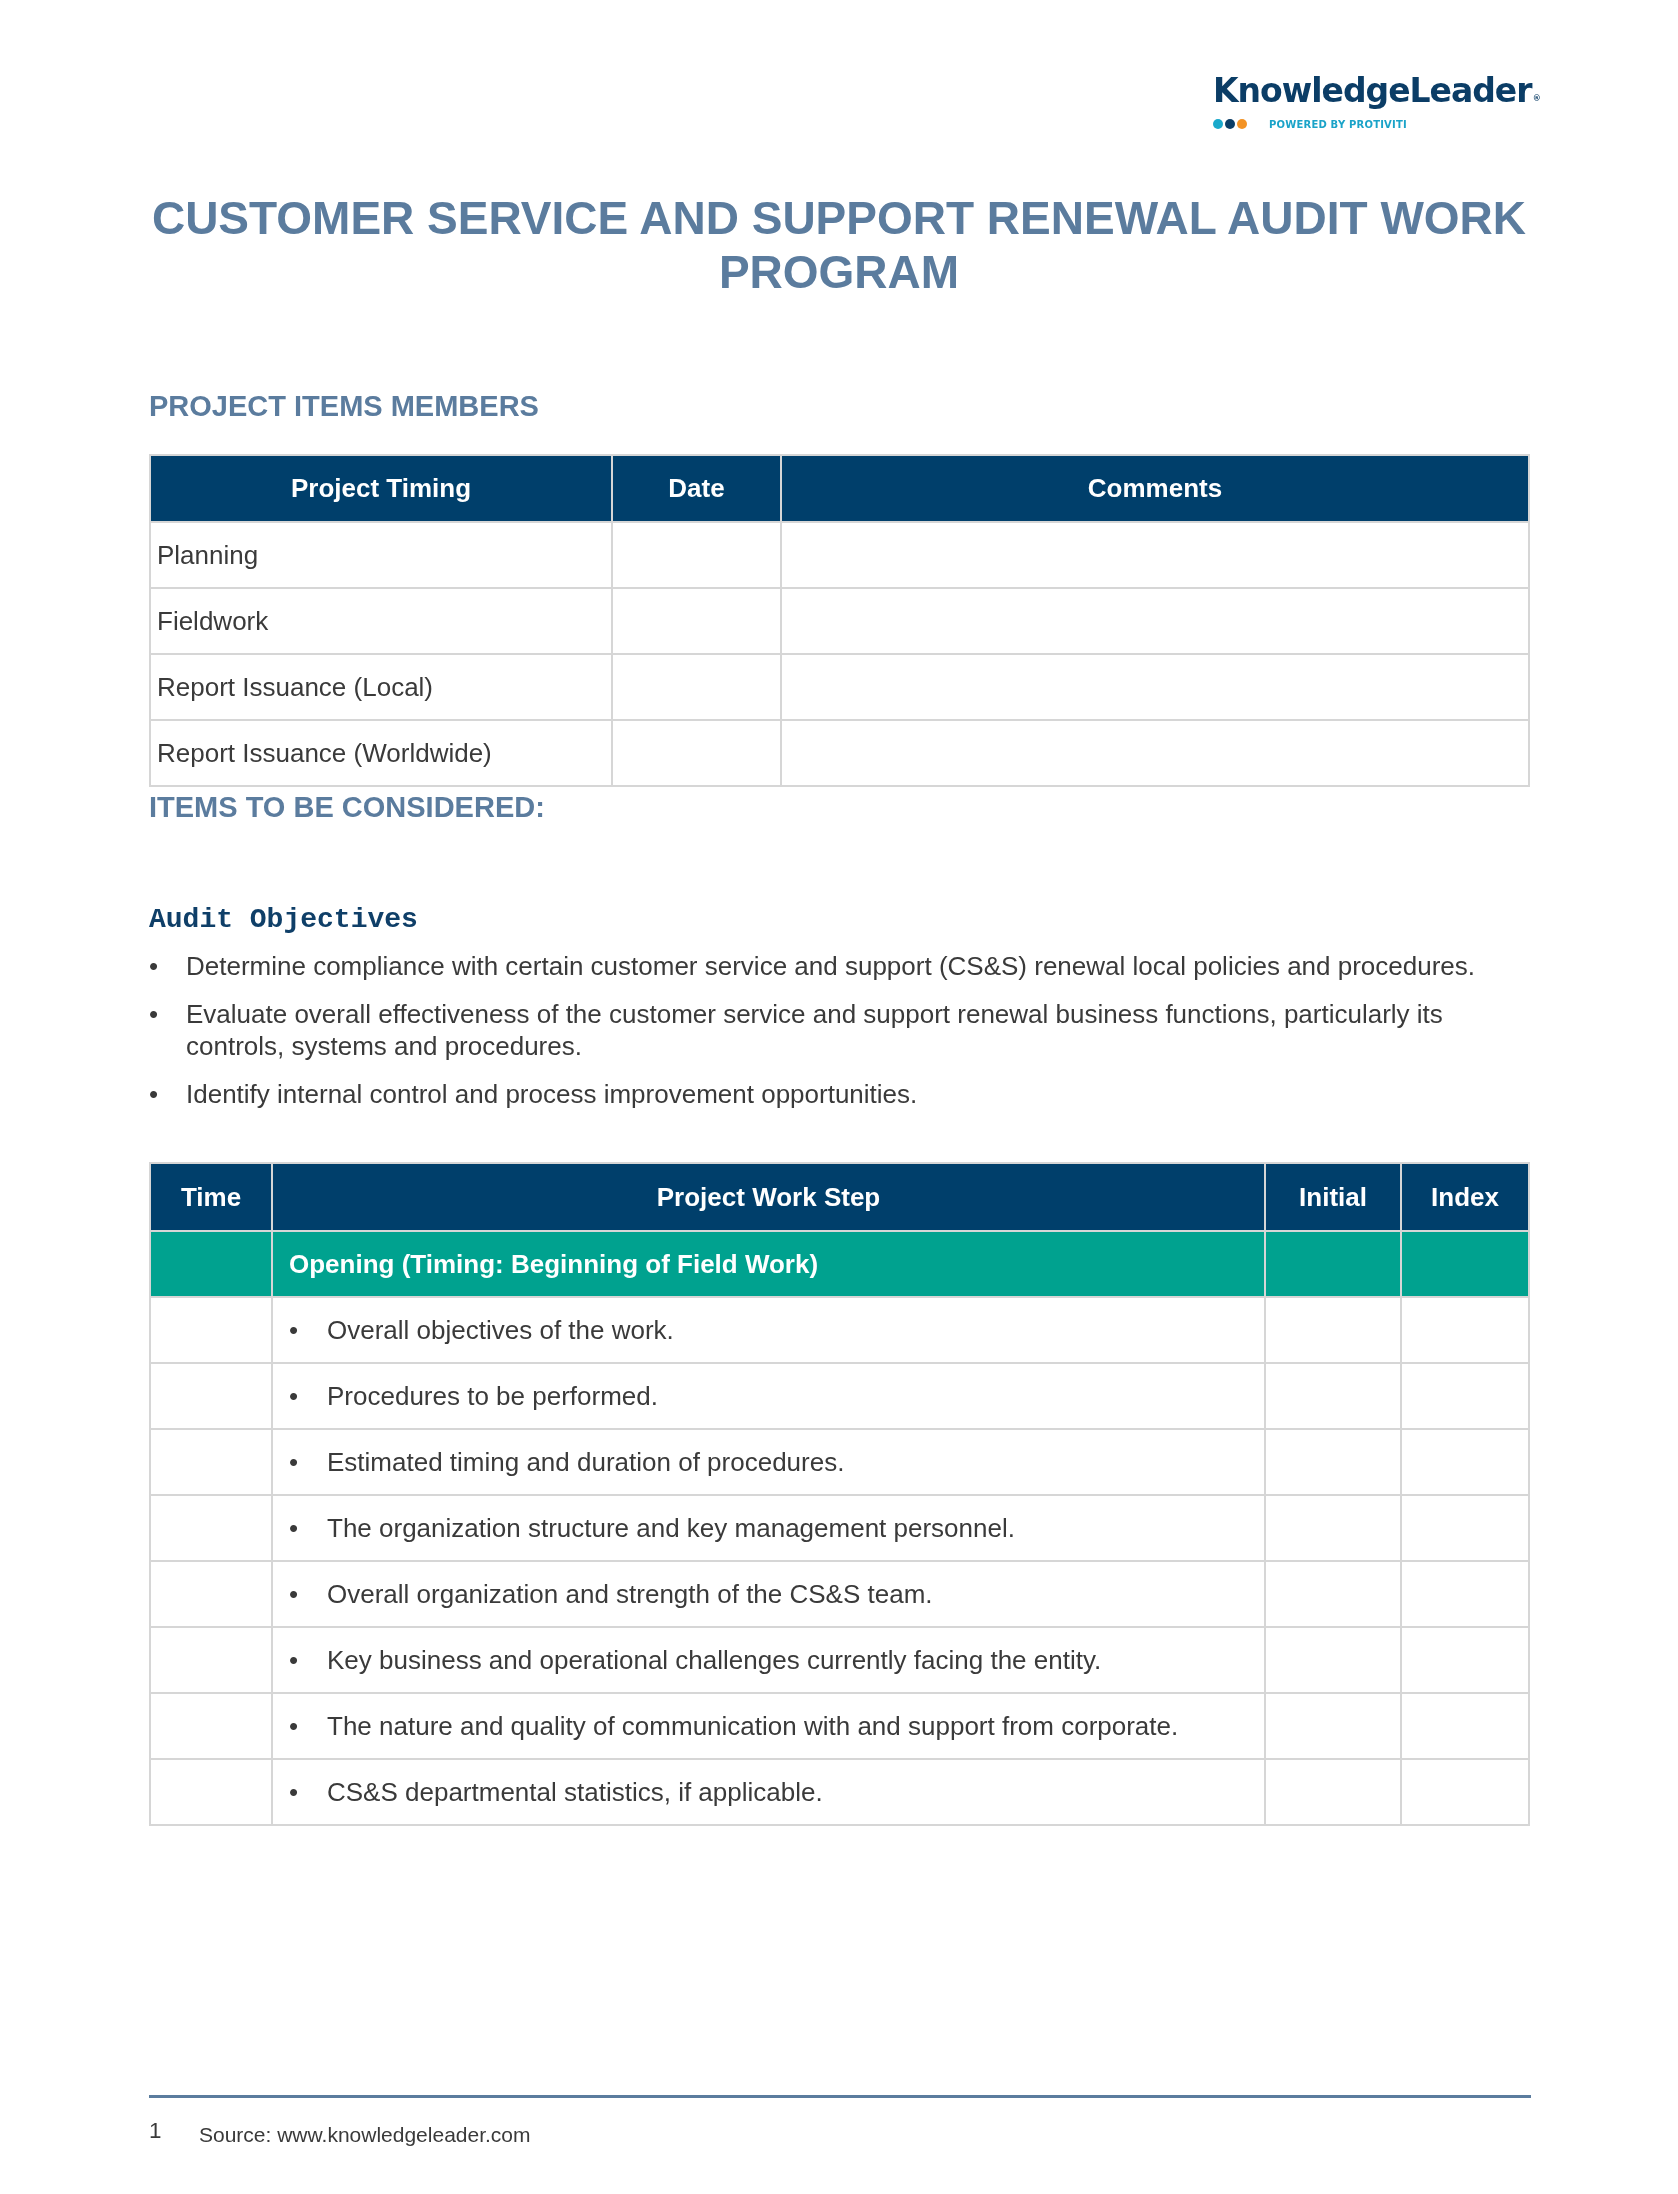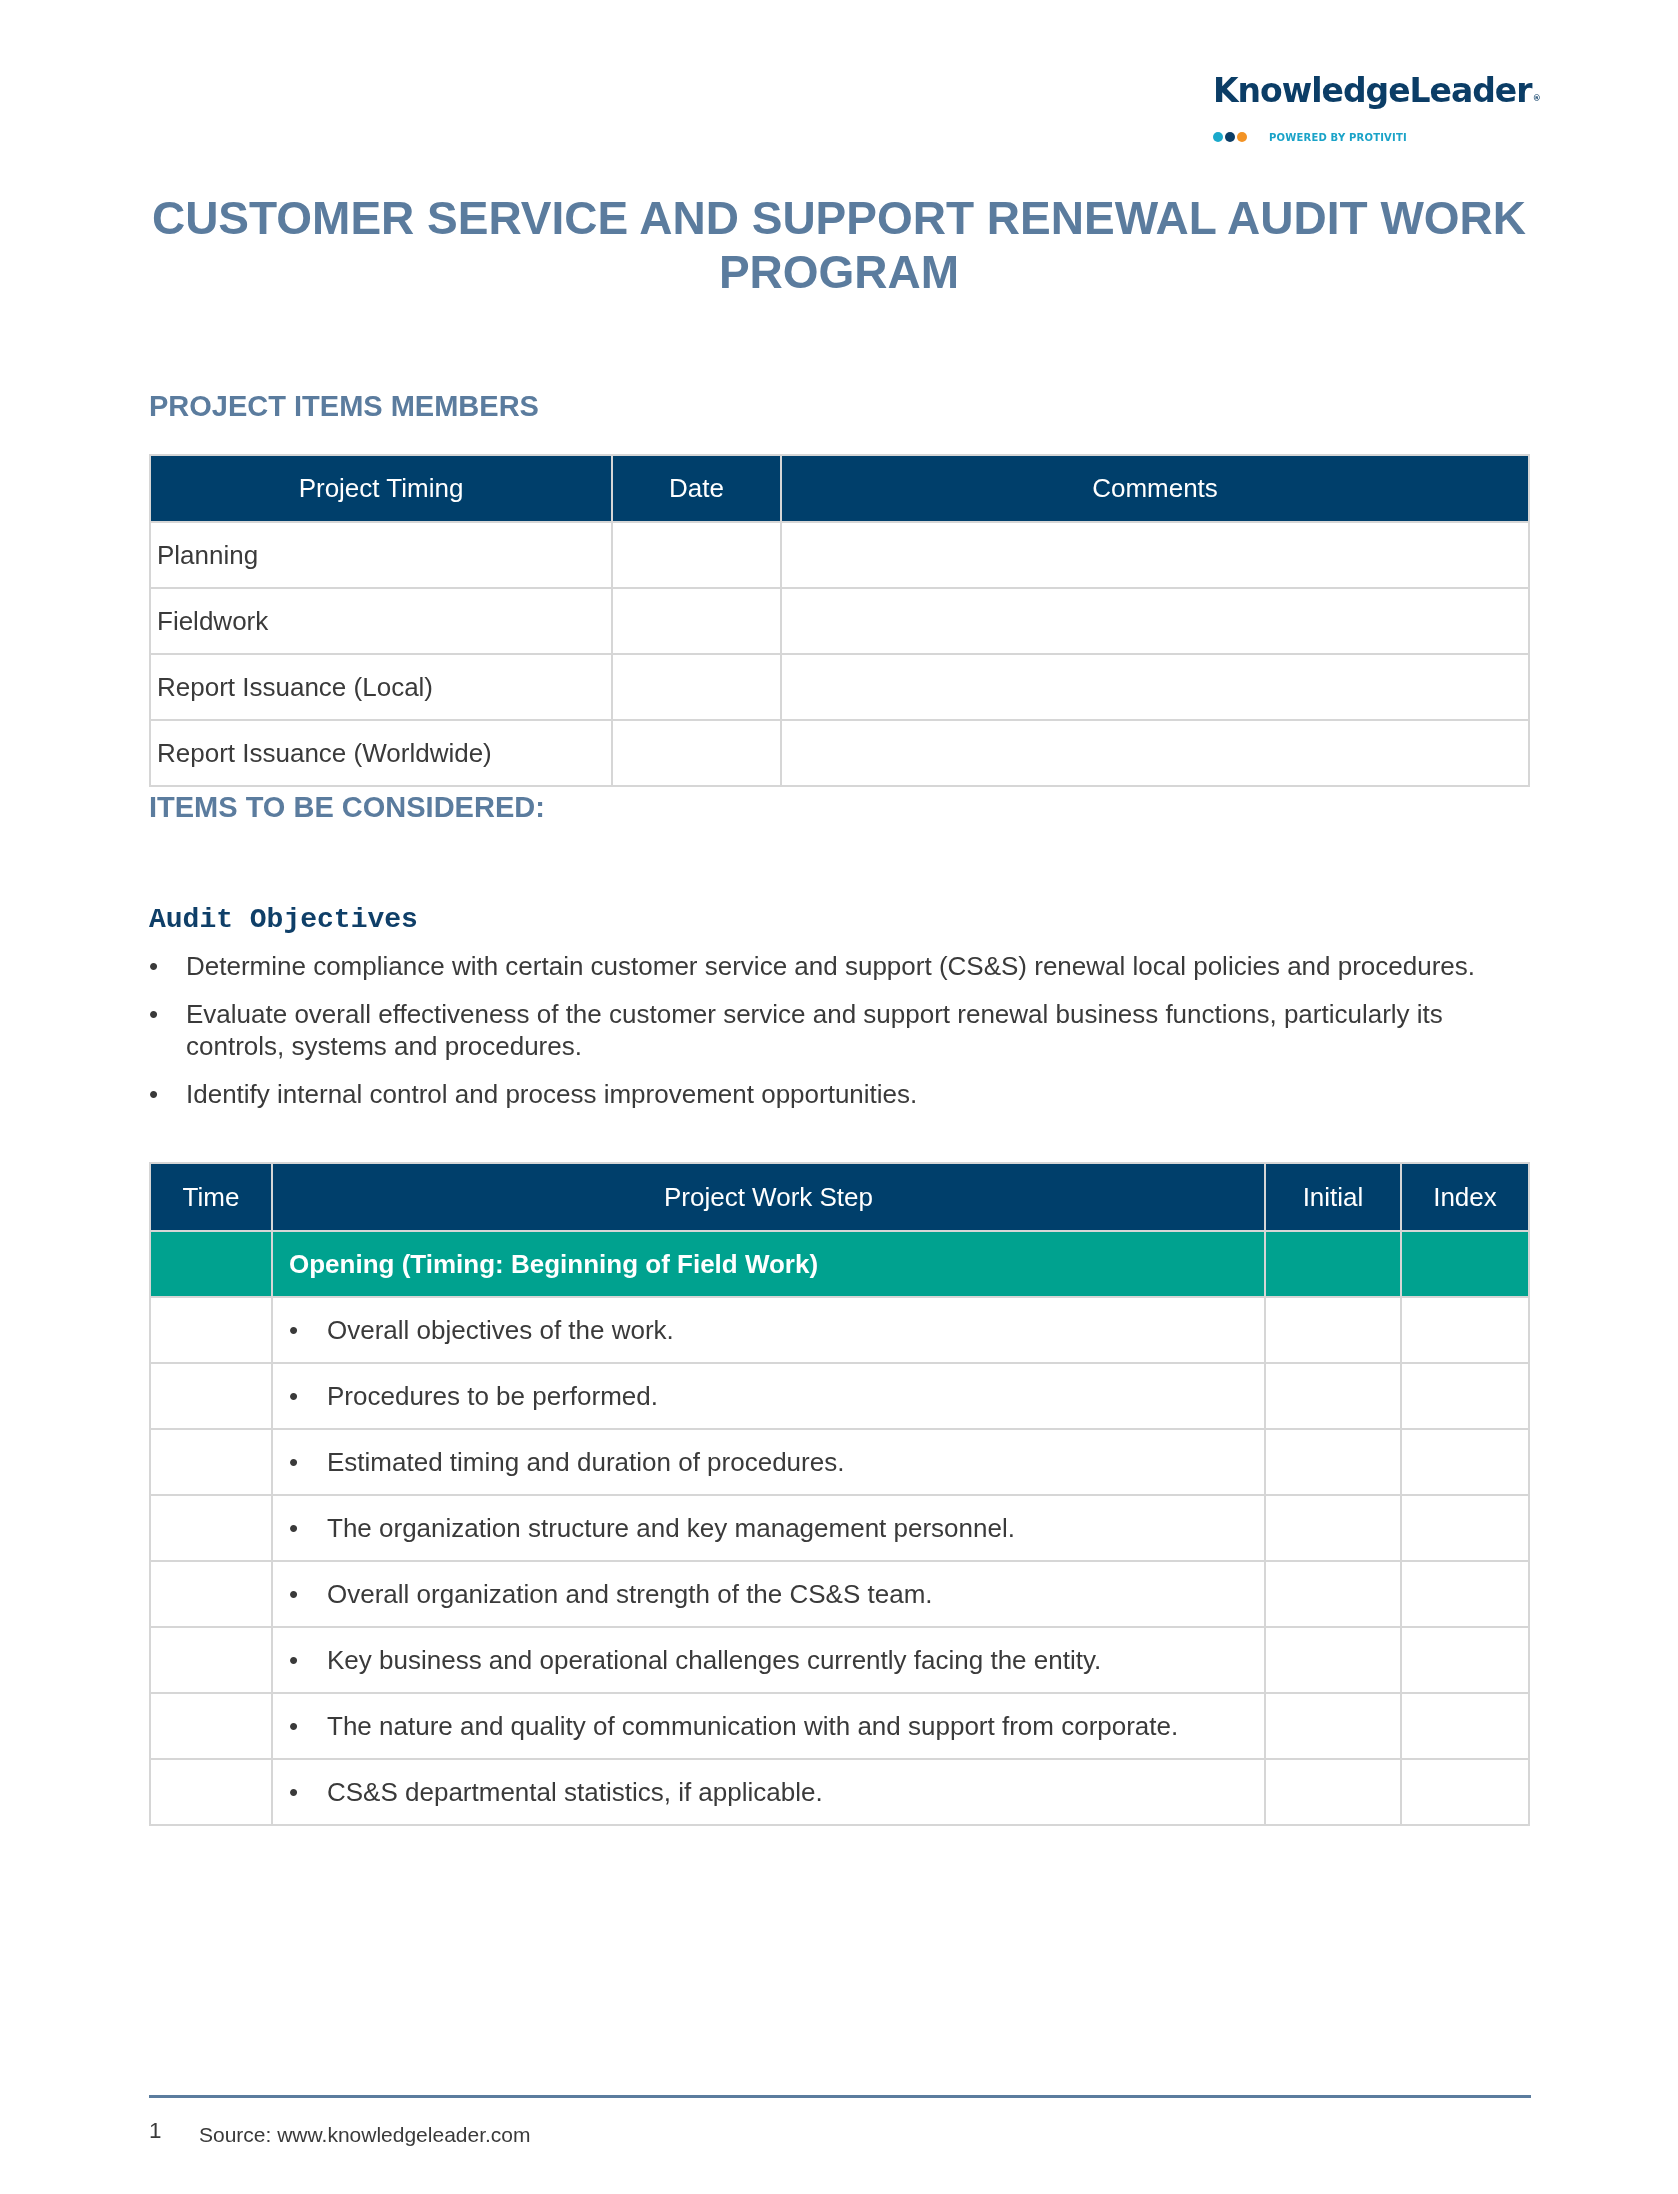--- a/index.html
+++ b/index.html
@@ -4,36 +4,36 @@
 <style>
   html, body { margin: 0; padding: 0; background: #ffffff; }
   body { width: 1678px; height: 2194px; position: relative; overflow: hidden;
          font-family: "Liberation Sans", sans-serif; color: #3a3a3a; }
 
   
   .logo { position: absolute; top: 71px; left: 1213px; width: 316px; }
   .logo-word { font-family: "DejaVu Sans", sans-serif; font-weight: bold; font-size: 33px;
                color: #0b3d66; letter-spacing: -1px; line-height: 39px; white-space: nowrap; }
   .logo-reg { font-size: 8px; vertical-align: top; position: relative; top: 8px; margin-left: 1.3px; color: #0b3d66; }
-  .logo-sub { margin-top: 19px; display: flex; align-items: center; height: 16px; }
+  .logo-sub { margin-top: 6px; display: flex; align-items: center; height: 16px; }
   .dot { width: 10px; height: 10px; border-radius: 50%; display: inline-block; margin-right: 2px; }
   .powered { font-family: "DejaVu Sans", sans-serif; font-size: 10px; font-weight: bold; color: #1aa3c8;
              margin-left: 20px; letter-spacing: 0.2px; }
 
   
   .doc-title { position: absolute; top: 191px; left: 148px; width: 1382px; text-align: center;
                font-weight: bold; font-size: 46px; line-height: 54px; color: #5b7c9e; }
 
   .section-heading { position: absolute; left: 149px; font-weight: bold; font-size: 29px; color: #5b7c9e; }
   .sub-heading { position: absolute; left: 149px; font-weight: bold; font-size: 28px; color: #0f3f68; }
 
   
   table { position: absolute; border-collapse: collapse; table-layout: fixed; }
   th, td { border: 2px solid #d6d6d6; font-size: 26px; }
-  th { background: #003f6b; color: #ffffff; font-weight: normal; text-align: center; }
+  th { background: #003f6b; color: #ffffff; font-weight: bold; text-align: center; }
   td { color: #3a3a3a; vertical-align: middle; }
 
   .t1 { top: 454px; left: 149px; width: 1381px; }
   .t1 th { height: 63px; }
   .t1 td { height: 64px; padding: 0 0 0 6px; }
 
   .t2 { top: 1162px; left: 149px; width: 1381px; }
   .t2 th { height: 64px; }
   .t2 td { padding: 0 16px; height: 64px; }
   .t2 td.two-line { height: 97px; line-height: 33px; }

